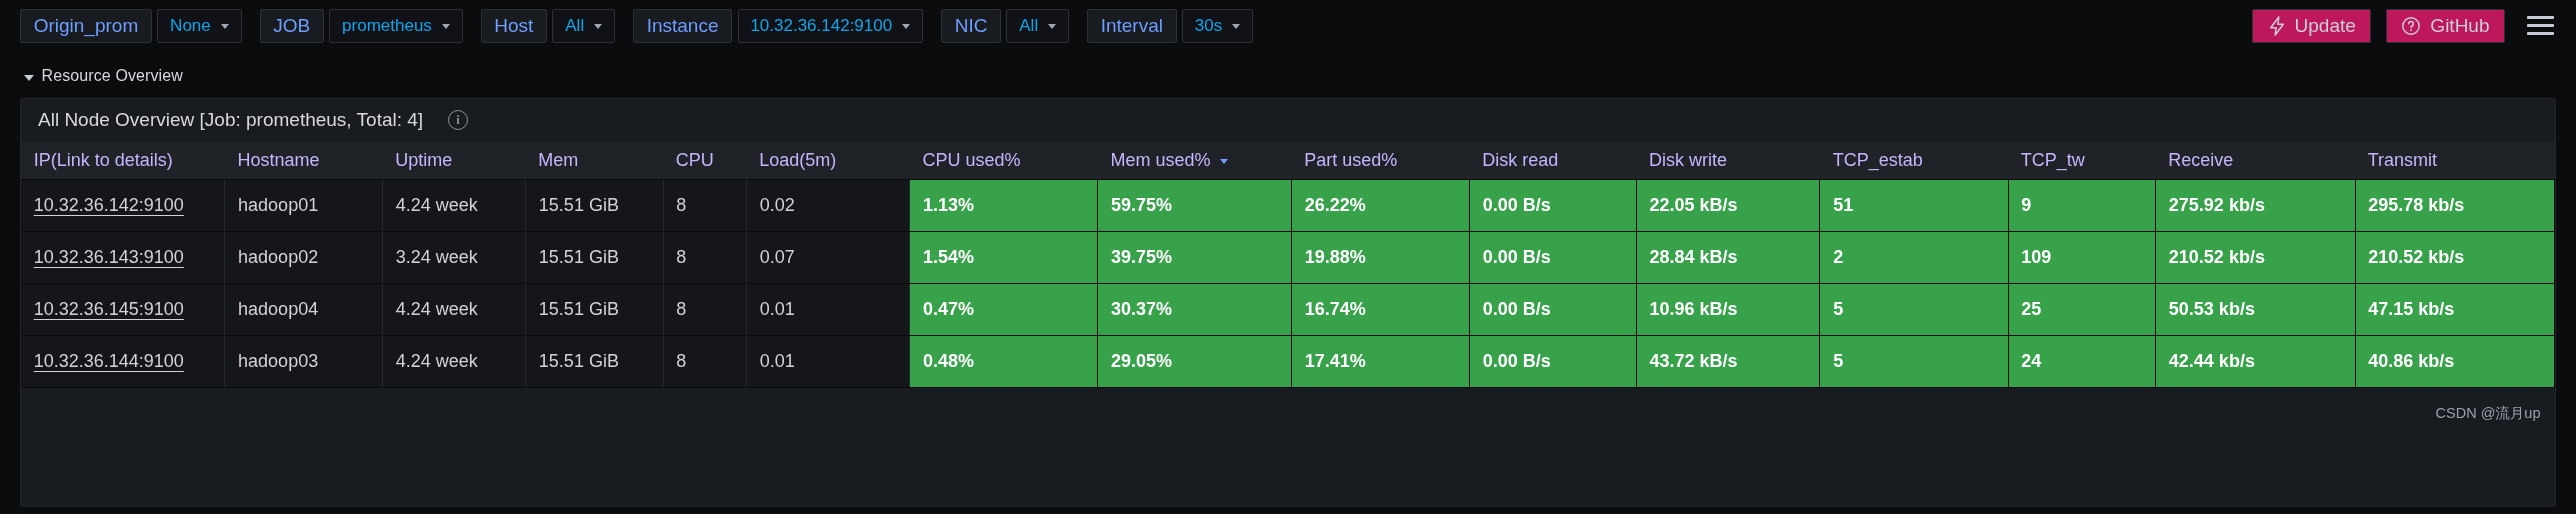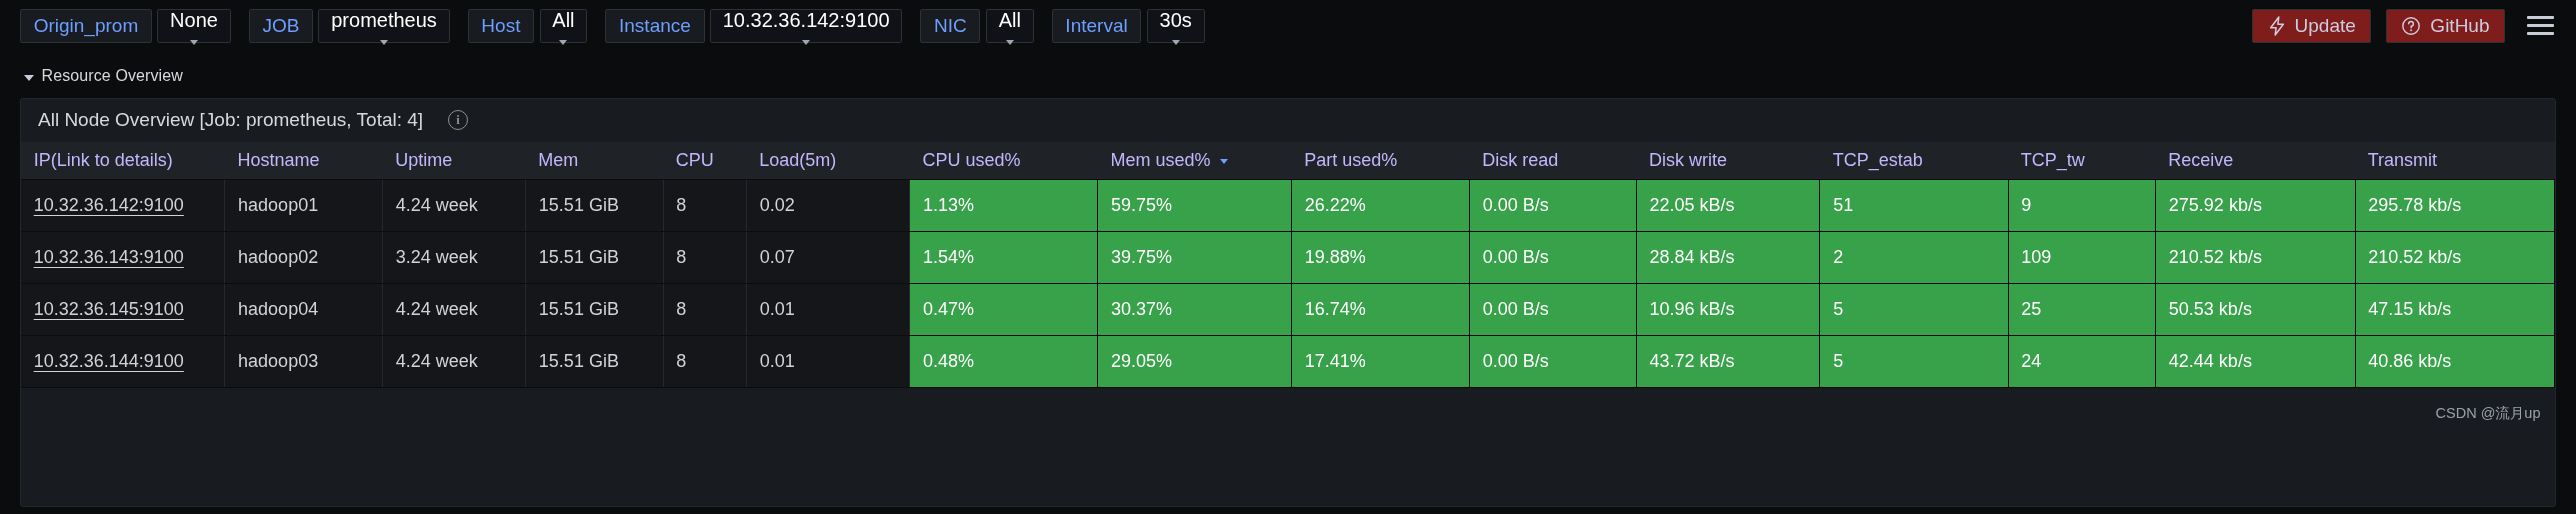--- a/index.html
+++ b/index.html
@@ -44,47 +44,46 @@
     align-items: center;
     padding: 0 12.7px;
     height: 34px;
     white-space: nowrap;
   }
 
   .var-select {
     background: #111217;
     border: 0.9px solid #2c3235;
     border-radius: 1.8px;
-    color: #ffffff;
-    font-size: 20px;
+    color: #0ea5e9;
+    font-size: 17px;
     line-height: 1;
     display: flex;
     align-items: center;
     gap: 10px;
     padding: 0 11.8px;
     height: 34px;
     margin-left: 5.4px;
     white-space: nowrap;
-    flex-direction: column;
   }
 
   .chev {
     display: inline-block;
     width: 0; height: 0;
     border-left: 4.5px solid transparent;
     border-right: 4.5px solid transparent;
     border-top: 5.4px solid #9fa7b3;
     position: relative;
     top: 0.9px;
   }
 
   .toolbar-spacer { flex: 1 1 auto; }
 
   .tb-btn {
-    background: #7f1d1d;
+    background: #be185d;
     border: 0.9px solid #2c3235;
     border-radius: 1.8px;
     color: #ccccdc;
     font-size: 19px;
     height: 34px;
     display: flex;
     align-items: center;
     gap: 9px;
     padding: 0 14.5px;
     margin-left: 14.5px;
@@ -210,20 +209,21 @@
     background: #141619;
     border-right: 0.9px solid #25282d;
     border-bottom: 1.8px solid #0b0c0e;
   }
 
   .tbl td.green {
     background: #37a24a;
     color: #ffffff;
     border-right: 1.8px solid #0b0c0e;
     border-bottom: 1.8px solid #0b0c0e;
+    font-weight: bold;
   }
 
   .tbl td.link a,
   .tbl td.link span.lnk {
     color: #d2d3d8;
     text-decoration: underline;
     text-underline-offset: 3.6px;
     text-decoration-thickness: 0.9px;
   }
 

